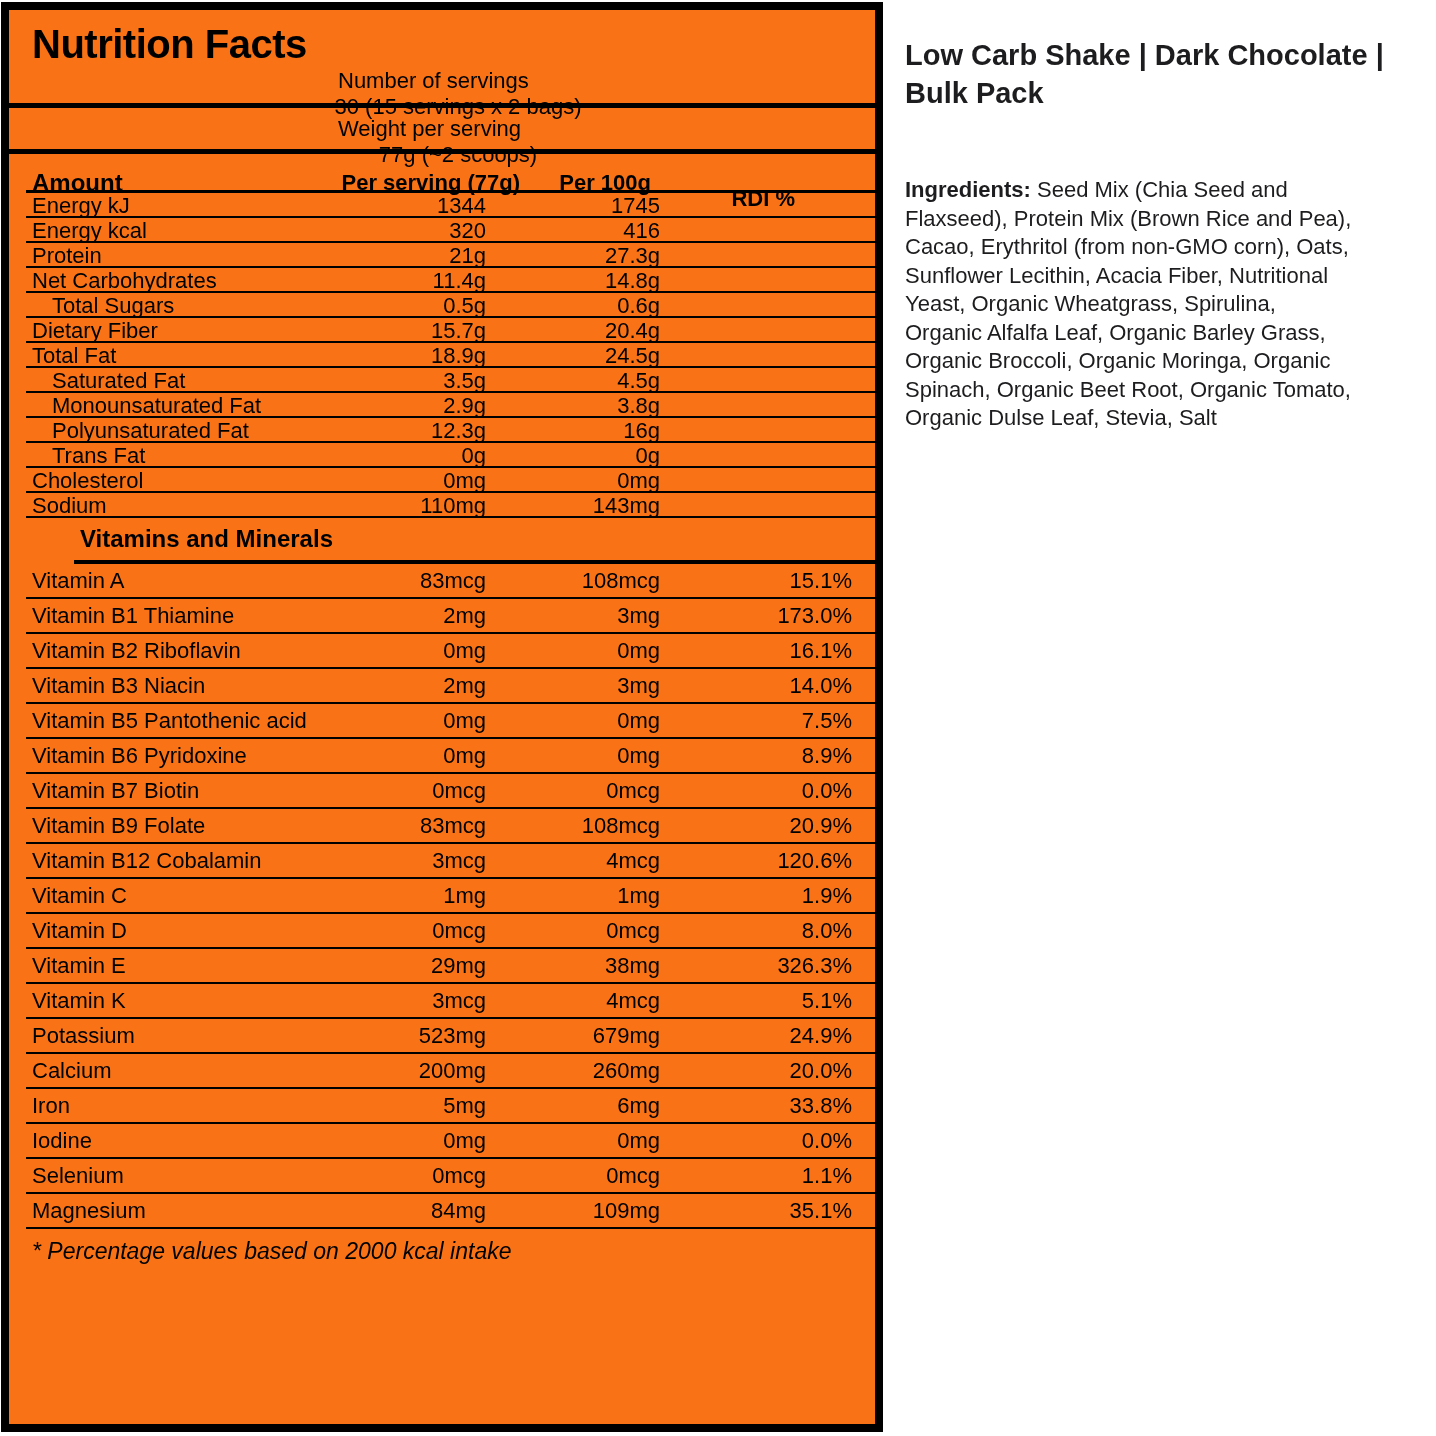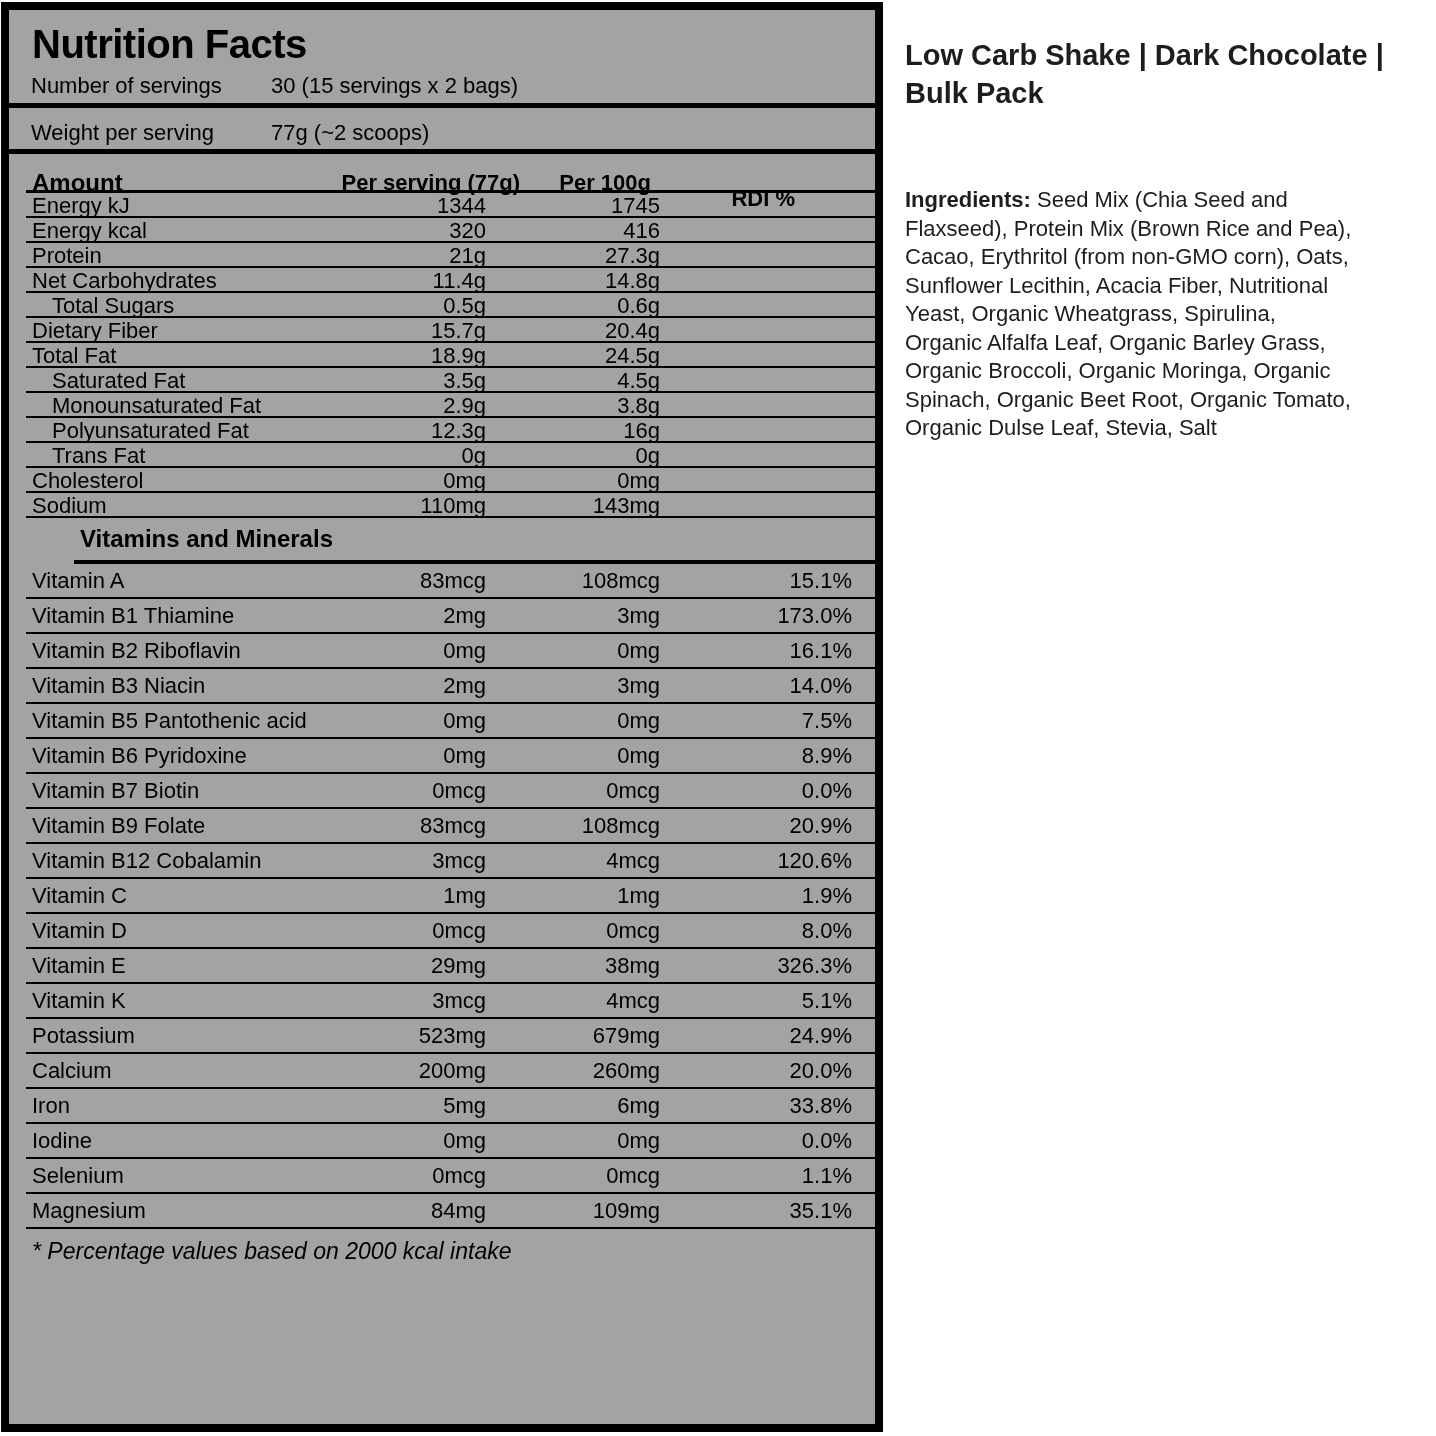--- a/index.html
+++ b/index.html
@@ -10,33 +10,34 @@
     color:#000;
     position:relative;
     overflow:hidden;
   }
 
   
   .label-box {
     position:absolute; left:1px; top:2px;
     width:882px; height:1430px;
     border:8px solid #000;
-    background:#a3a3a3;
+    background:#f97316;
   }
   .nf-title {
     font-size:40px; font-weight:700; letter-spacing:-0.5px;
     padding:10px 0 0 23px;
     height:58px; line-height:48px;
   }
   .info-row {
     display:flex; align-items:center;
-    padding-left:22px;
+    padding-left:32px;
     font-size:22px;
     height:40px;
     border-bottom:5px solid #000;
+    flex-direction:column;
   }
   .info-row.weight { height:38px;margin-top:8px; }
   .info-label { width:240px; }
 
   .rows-wrap { margin-left:17px; }
 
   .grid-row {
     display:grid;
     grid-template-columns:1fr 180px 140px 215px;
     align-items:center;
@@ -77,21 +78,21 @@
   }
 
   
   .product-title {
     position:absolute; left:905px; top:36px; width:510px;
     font-size:29px; font-weight:700;
     line-height:38px;
     color:#1d1d1f;
   }
   .ingredients {
-    position:absolute; left:905px; top:186px; width:452px;
+    position:absolute; left:905px; top:176px; width:452px;
     font-size:22px; line-height:28.5px;
     color:#1d1d1f;
   }
   .ingredients b { font-weight:700; }
 </style>
 </head>
 <body>
 
 <div class="label-box">
 

